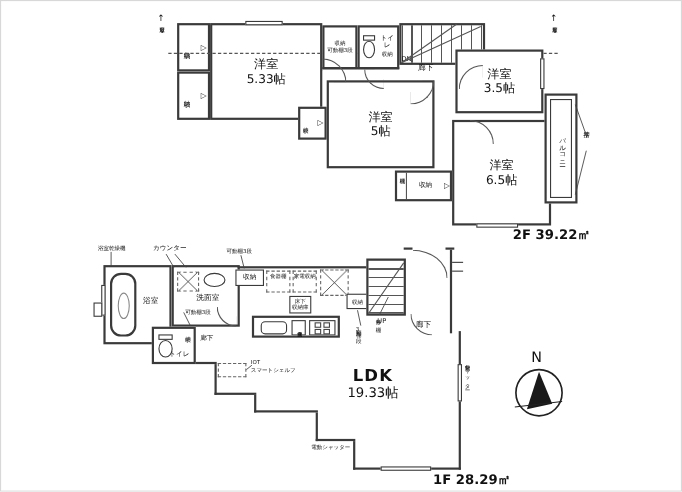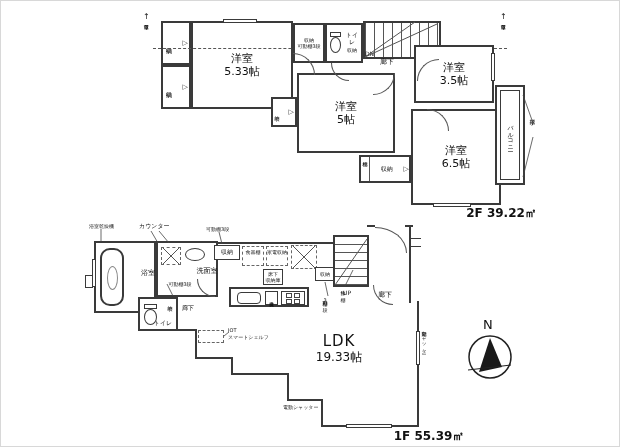--- a/index.html
+++ b/index.html
@@ -110,31 +110,31 @@
   <div class="arc" style="left:292px;top:52px;width:22px;height:22px;border-width:1px 1px 0 0;border-radius:0 100% 0 0;"></div>
   <div class="arc" style="left:330px;top:62px;width:18px;height:18px;border-width:0 0 1px 1px;border-radius:0 0 0 100%;"></div>
   <div class="arc" style="left:416px;top:58px;width:22px;height:22px;border-width:1px 0 0 1px;border-radius:100% 0 0 0;"></div>
   <div class="arc" style="left:372px;top:72px;width:22px;height:22px;border-width:0 1px 1px 0;border-radius:0 0 100% 0;"></div>
   <div class="arc" style="left:426px;top:108px;width:22px;height:22px;border-width:1px 1px 0 0;border-radius:0 100% 0 0;"></div>
 
   <div class="room" style="left:93px;top:240px;width:62px;height:72px;">
     <div class="box1" style="left:4px;top:5px;width:24px;height:58px;border-radius:10px;border-width:2px;">
       <div class="box1" style="left:5px;top:16px;width:11px;height:24px;border-radius:50%;border-color:#888;"></div>
     </div>
-    <span class="lbl" style="left:36px;top:26px;width:32px;font-size:7px;">浴室</span>
+    <span class="lbl" style="left:25px;top:26px;width:32px;font-size:7px;">浴室</span>
   </div>
   <div class="win" style="left:91px;top:258px;width:4px;height:28px;"></div>
   <div class="box1" style="left:84px;top:274px;width:8px;height:13px;"></div>
   <span class="lbl" style="left:88px;top:222px;font-size:5px;">浴室乾燥機</span>
   <span class="lbl" style="left:138px;top:221px;font-size:6px;">カウンター</span>
 
   <div class="room" style="left:155px;top:240px;width:62px;height:56px;">
     <div class="dash xbox" style="left:3px;top:4px;width:20px;height:18px;"></div>
     <div class="box1" style="left:27px;top:5px;width:20px;height:13px;border-radius:50%;"></div>
-    <span class="lbl" style="left:24px;top:24px;width:50px;font-size:7px;">洗面室</span>
+    <span class="lbl" style="left:6px;top:24px;width:50px;font-size:7px;">洗面室</span>
     <span class="lbl" style="left:0px;top:38px;width:44px;font-size:5px;">可動棚3段</span>
   </div>
 
   <div class="room" style="left:137px;top:296px;width:40px;height:34px;">
     <div class="box1" style="left:4px;top:10px;width:13px;height:16px;border-radius:50%;"></div>
     <div class="box1" style="left:4px;top:5px;width:13px;height:5px;"></div>
     <span class="lbl" style="left:11px;top:20px;width:24px;font-size:6px;">トイレ</span>
     <span class="v" style="position:absolute;left:27px;top:3px;font-size:5px;">収納</span>
   </div>
   <span class="lbl" style="left:181px;top:303px;font-size:6px;">廊下</span>
@@ -196,23 +196,23 @@
   <div class="win" style="left:345px;top:423px;width:46px;height:4px;"></div>
   <div class="win" style="left:415px;top:330px;width:4px;height:34px;"></div>
 
   <span class="v lbl" style="left:420px;top:327px;font-size:5px;">電動シャッター</span>
   <span class="lbl" style="left:282px;top:403px;font-size:5px;">電動シャッター</span>
   <div class="dash" style="left:197px;top:329px;width:26px;height:13px;"></div>
   <div class="abs" style="left:227px;top:326px;font-size:5px;line-height:1.4;text-align:left;">
     <div>IOT</div>
     <div>スマートシェルフ</div>
   </div>
-  <span class="lbl" style="left:296px;top:331px;width:84px;font-size:15px;letter-spacing:1px;">LDK</span>
+  <span class="lbl" style="left:296px;top:331px;width:84px;font-size:15px;letter-spacing:1px;font-weight:bold;">LDK</span>
   <span class="lbl" style="left:296px;top:349px;width:84px;font-size:12px;">19.33帖</span>
-  <span class="lbl" style="left:378px;top:428px;width:100px;font-size:12px;font-weight:600;">1F 55.39㎡</span>
+  <span class="lbl" style="left:378px;top:428px;width:100px;font-size:12px;font-weight:600;">1F 28.29㎡</span>
 
   <svg style="left:458px;top:313px;" width="66" height="72" viewBox="0 0 66 72">
     <text x="24" y="15" font-size="13" fill="#111" font-family="DejaVu Sans, sans-serif">N</text>
     <circle cx="31" cy="43" r="21" fill="none" stroke="#222" stroke-width="1.5"></circle>
     <polygon points="31,24 20,58 43,53" fill="#1a1a1a"></polygon>
     <line x1="9" y1="56" x2="52" y2="51" stroke="#222" stroke-width="1"></line>
   </svg>
 
   <svg style="left:0;top:0;" width="620" height="447" viewBox="0 0 620 447">
     <line x1="532" y1="122" x2="522" y2="94" stroke="#444" stroke-width="0.8"></line>

